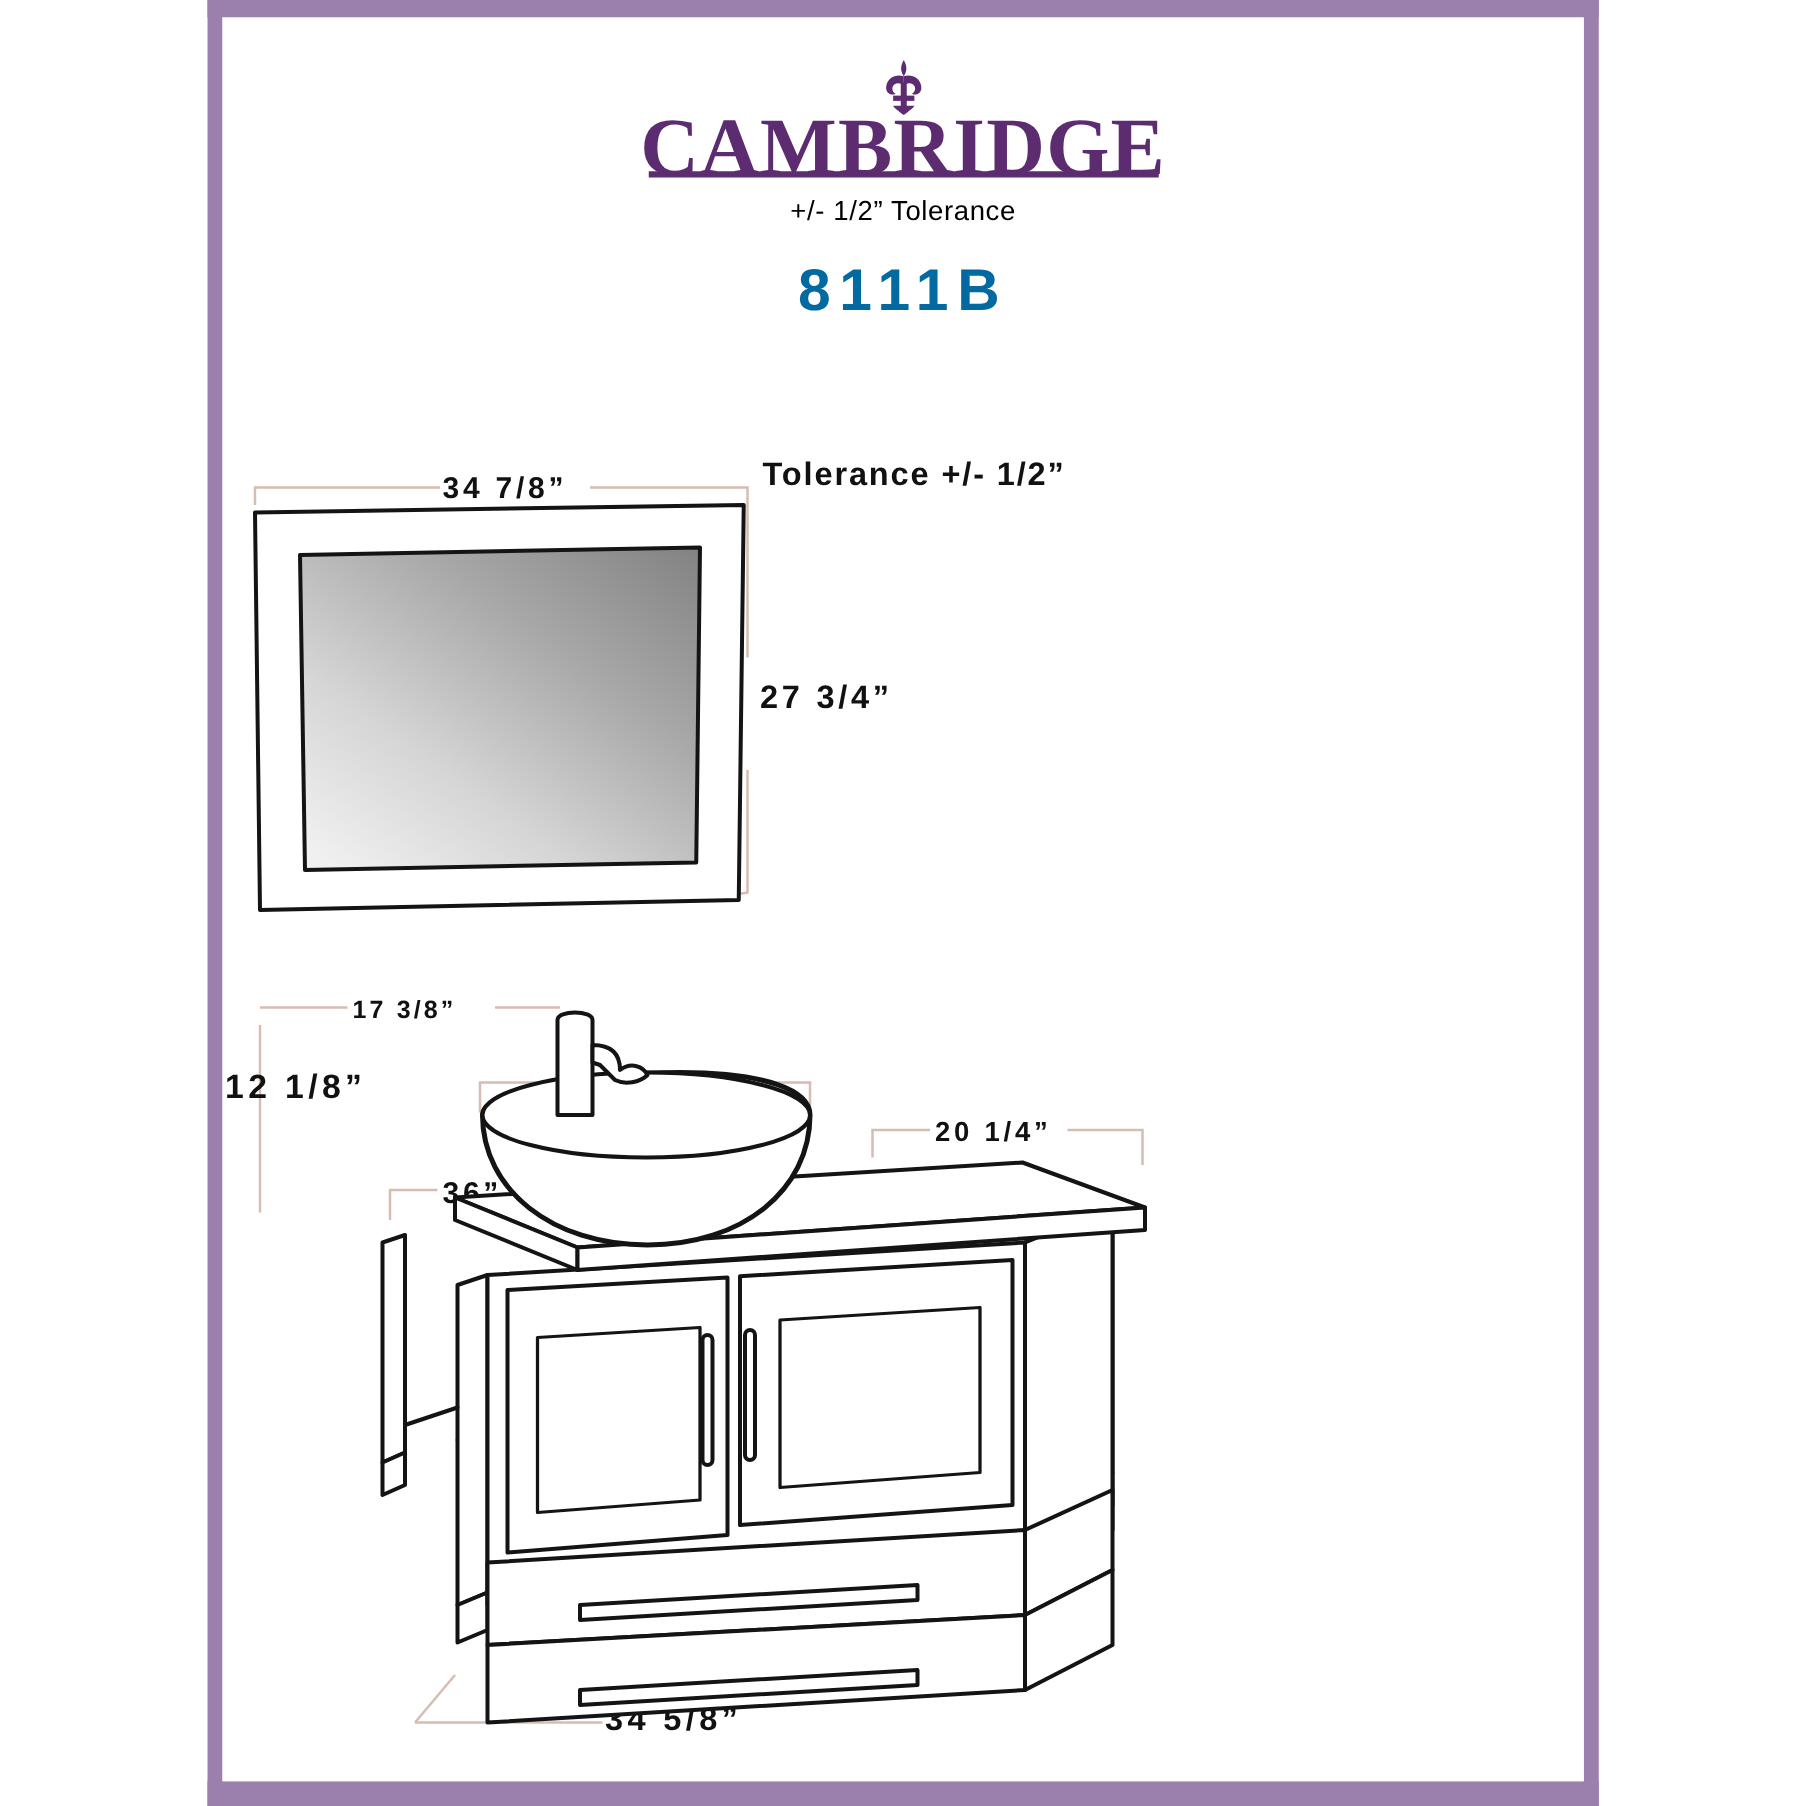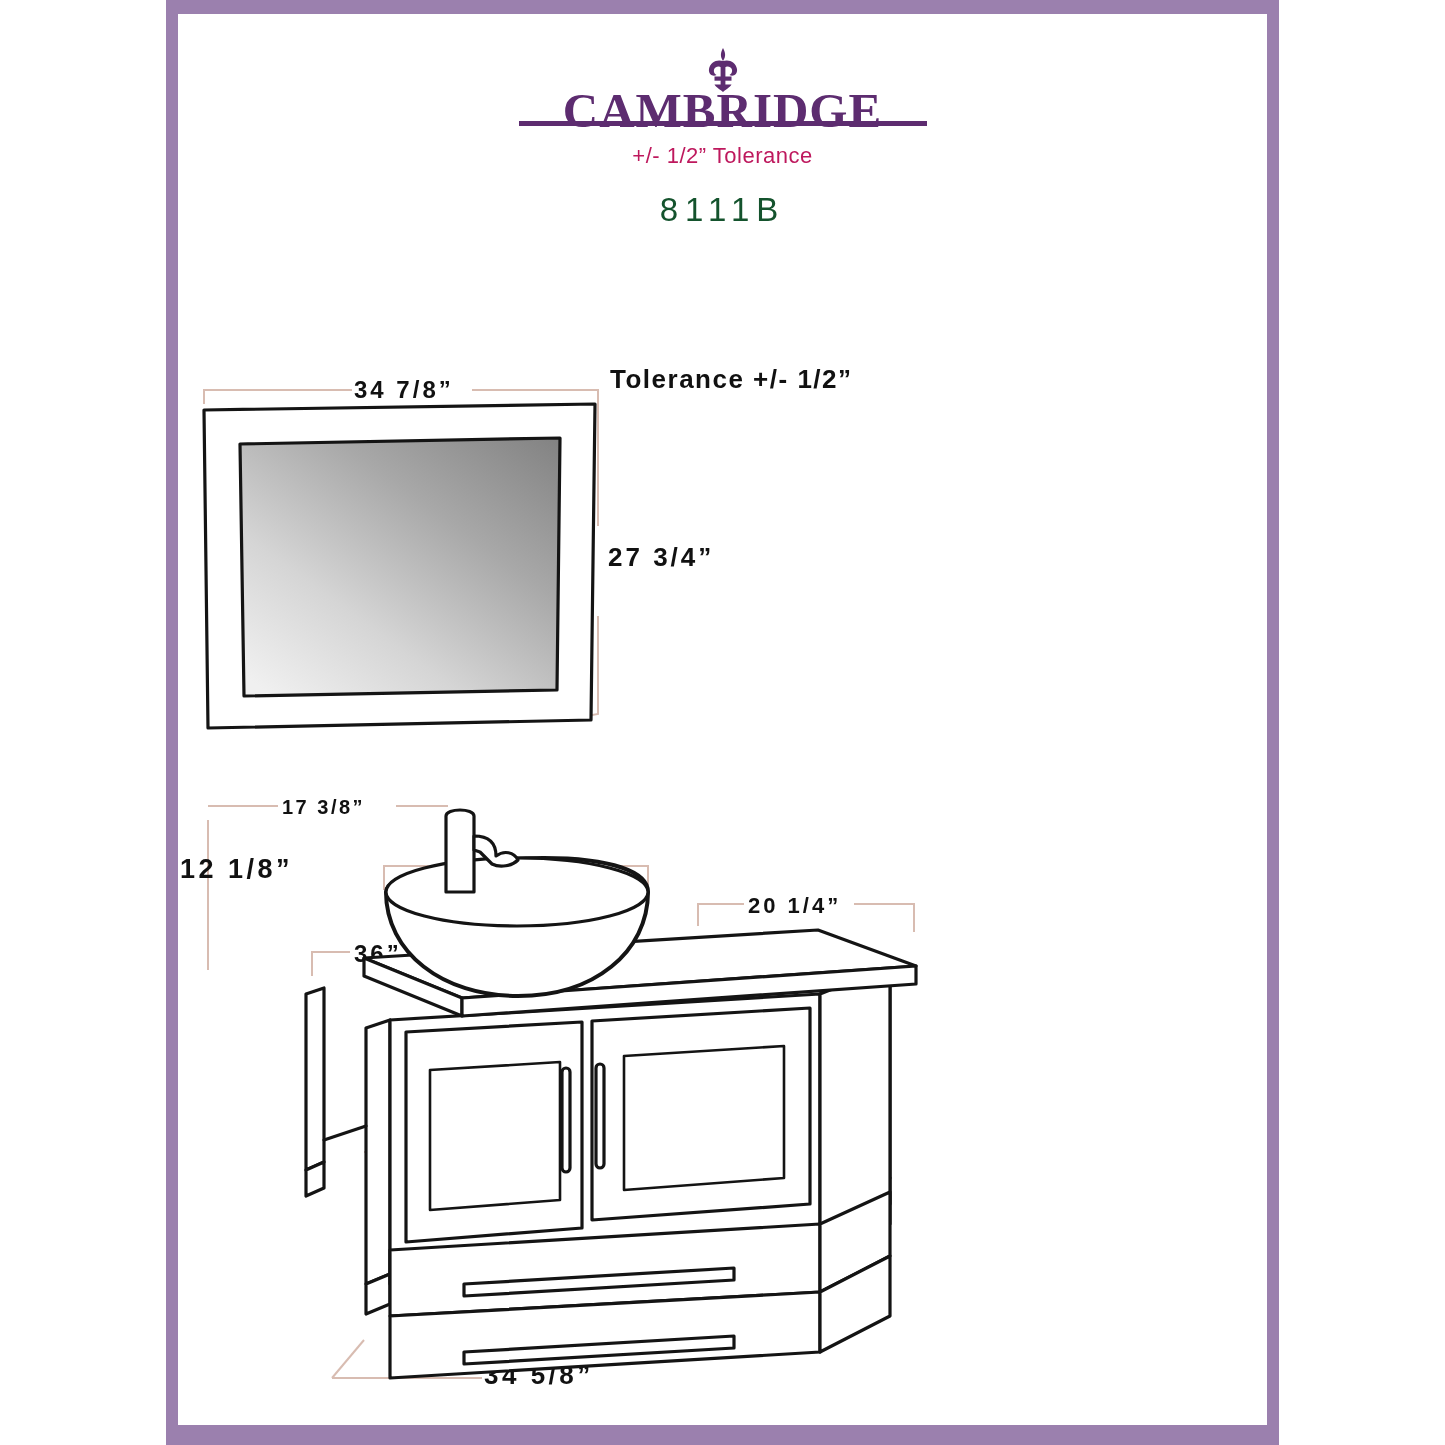--- a/index.html
+++ b/index.html
@@ -33,45 +33,45 @@
     background:#ffffff;
   }
 
   
   .header{position:absolute;left:0;top:34px;width:1089px;text-align:center;}
   .logo-wrap{position:relative;display:inline-block;}
   .fleur{display:block;margin:0 auto -6px auto;}
   .cambridge{
     font-family:"Liberation Serif", serif;
     font-weight:bold;
-    font-size:49px;
+    font-size:65px;
     color:#5d2c70;
     letter-spacing:1px;
     line-height:1.0;
     margin:0;
     white-space:nowrap;
   }
   .rule{
     height:5px;background:#5d2c70;
     margin:-14px auto 0 auto;width:408px;
   }
   .plumbing{
     font-family:"Liberation Sans", sans-serif;
     font-weight:normal;
     font-size:43px;
     color:#6b3580;
     letter-spacing:15px;
     margin:4px 0 0 14px;
     line-height:1.05;
   }
   .tolerance-sub{
-    font-size:22px;color:#be185d;margin-top:12px;letter-spacing:0.5px;
+    font-size:22px;color:#000000;margin-top:12px;letter-spacing:0.5px;
   }
   .model{
-    font-size:33px;color:#14532d;margin-top:22px;letter-spacing:7px;font-weight:normal;
+    font-size:47px;color:#0369a1;margin-top:22px;letter-spacing:7px;font-weight:bold;
   }
 
   
   .drawing{position:absolute;left:0;}
   #mirror-drawing{top:352px;width:1089px;height:400px;}
   #vanity-drawing{top:766px;width:1089px;height:640px;}
 
   .dimlabel{
     font-family:"Liberation Sans", sans-serif;
     fill:#111;

